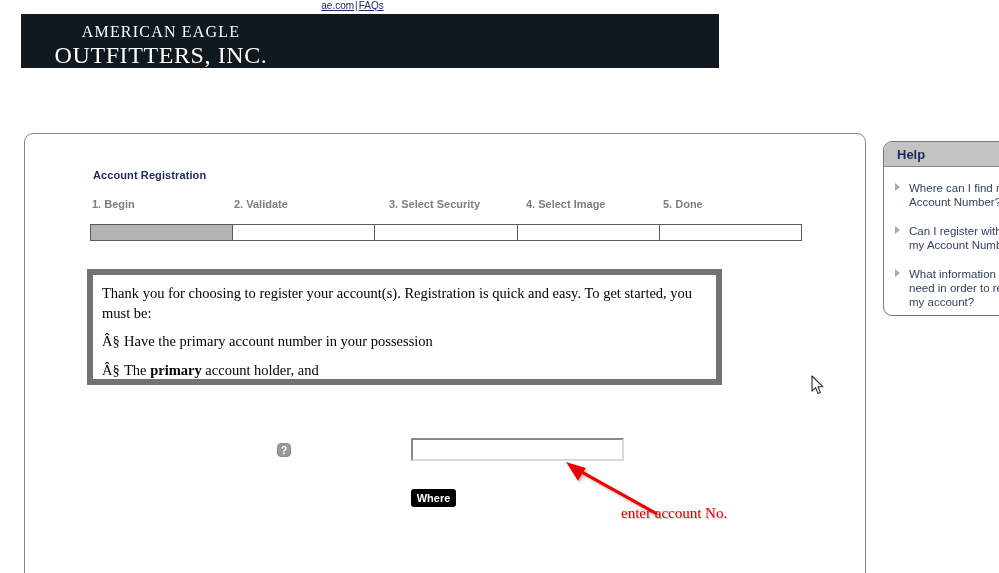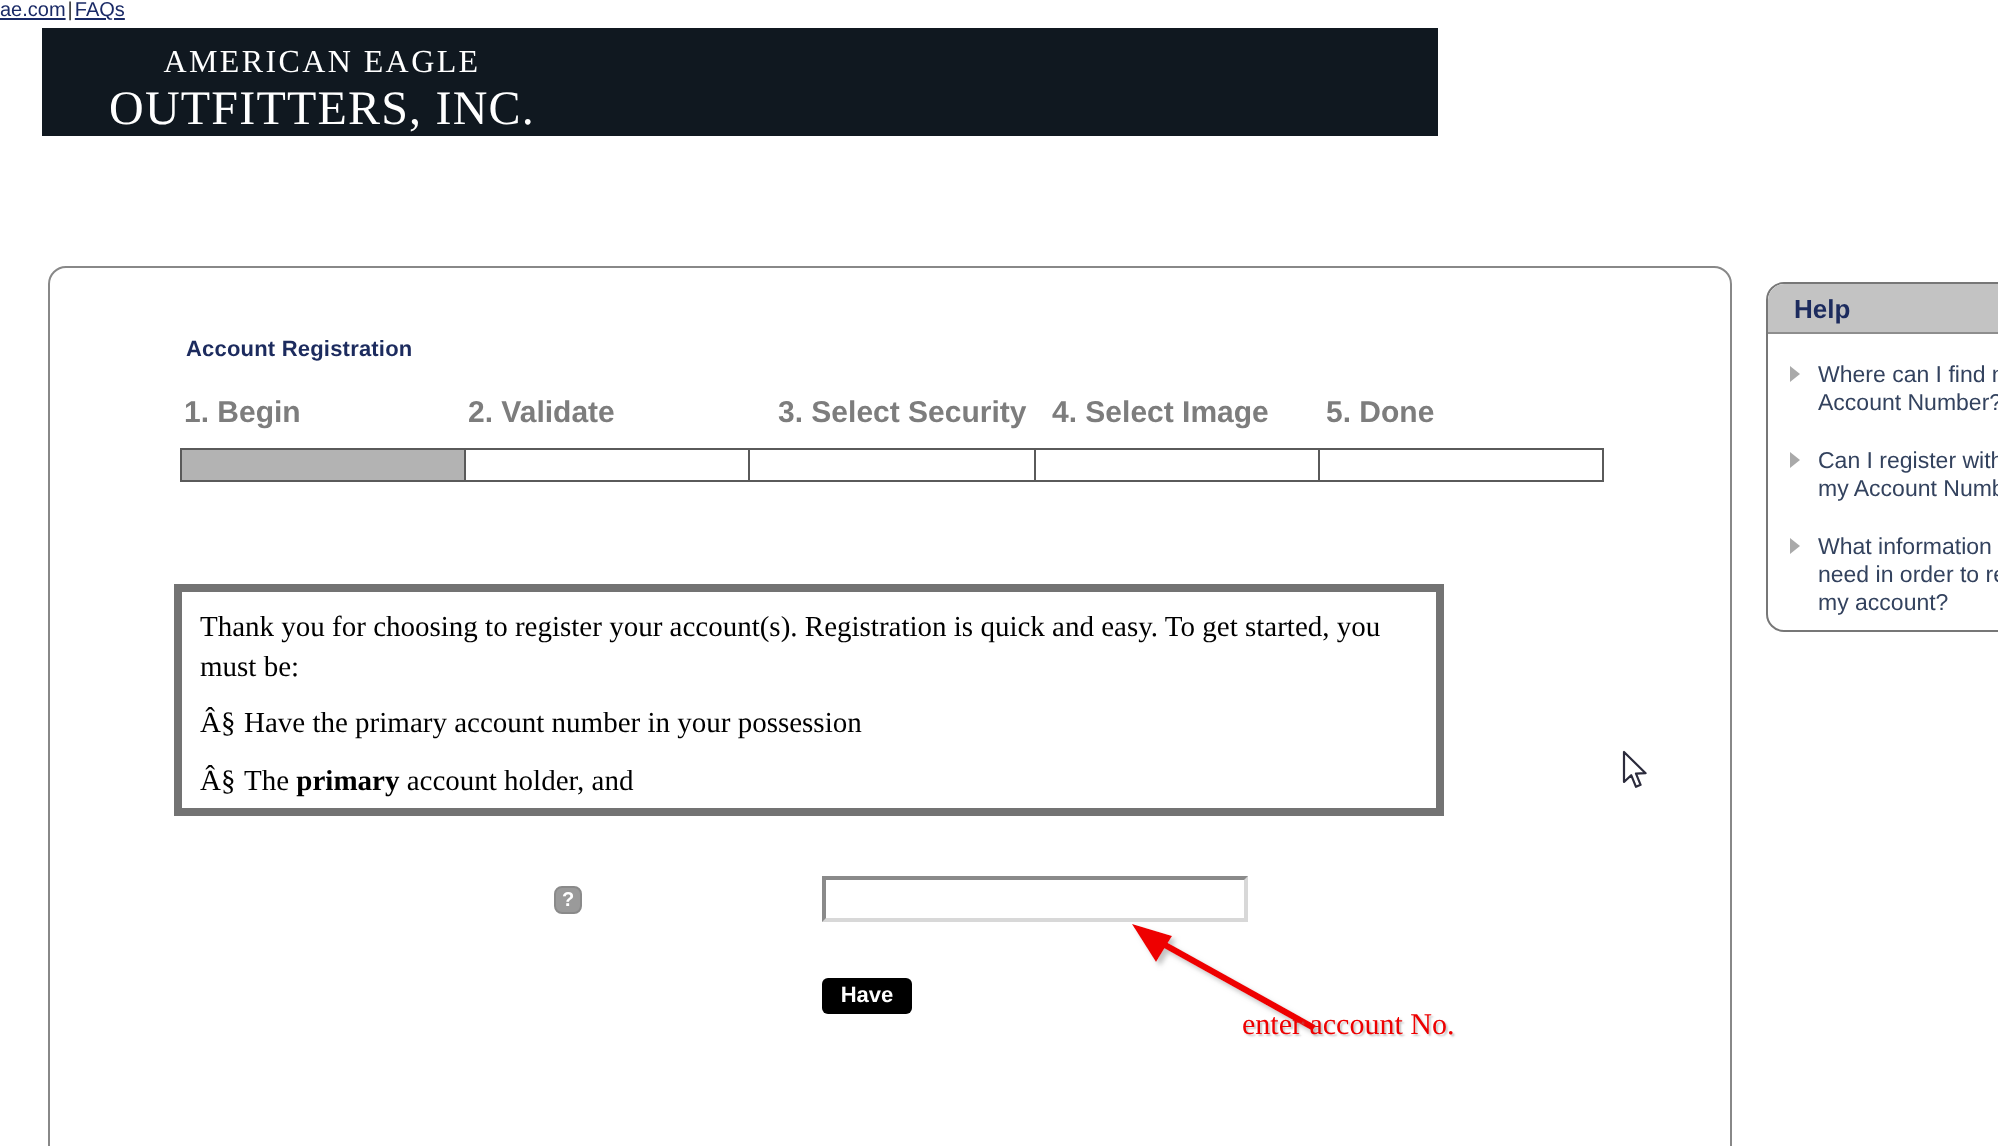--- a/index.html
+++ b/index.html
@@ -15,21 +15,21 @@
     position: relative;
   }
 
   
   .toplinks {
     position: absolute;
     top: 0px;
     left: 0;
     width: 719px;
     height: 13px;
-    text-align: left;
+    text-align: center;
     font-size: 10px;
     line-height: 12px;
     color: #1a1a4d;
     padding-right: 14px;
     box-sizing: border-box;
   }
   .toplinks a {
     color: #1a2a66;
     text-decoration: underline;
     font-size: 10px;
@@ -99,21 +99,21 @@
   .steps {
     position: absolute;
     left: 67px;
     top: 64px;
     width: 700px;
     height: 18px;
   }
   .step {
     position: absolute;
     top: 0;
-    font-size: 15px;
+    font-size: 11px;
     font-weight: bold;
     color: #7d7d7d;
     white-space: nowrap;
   }
 
   .progress {
     position: absolute;
     left: 65px;
     top: 90px;
     width: 712px;
@@ -132,24 +132,24 @@
     border-right: 1px solid #5a5a5a;
   }
   .progress .cell.filled {
     background: #b3b3b3;
   }
 
   
   .infobox {
     position: absolute;
     left: 62px;
-    top: 158px;
+    top: 135px;
     width: 635px;
     height: 116px;
-    border: 4px solid #737373;
+    border: 6px solid #737373;
     box-sizing: border-box;
     font-family: "Liberation Serif", serif;
     font-size: 14.5px;
     color: #000;
     padding: 8px 9px 0 9px;
   }
   .infobox p {
     margin: 0 0 8px 0;
     line-height: 20px;
   }
@@ -344,21 +344,21 @@
   <div class="infobox">
     <p>Thank you for choosing to register your account(s). Registration is quick and easy. To get started, you must be:</p>
     <p class="bullet-line"><span class="mojibullet">Â§</span><span>Have the primary account number in your possession</span></p>
     <p class="bullet-line"><span class="mojibullet">Â§</span><span>The </span><b>primary</b><span> account holder, and</span></p>
   </div>
 
   <div class="help-icon">?</div>
 
   <input class="acct-input" type="text" value="" style="">
 
-  <button class="next-btn">Have</button>
+  <button class="next-btn">Where</button>
 </div>
 
 <div class="help-panel">
   <div class="help-header">Help</div>
   <div class="help-list">
     <div class="help-item">
       <span class="tri"></span>
       <span class="txt">Where can I find my Account Number?</span>
     </div>
     <div class="help-item">

